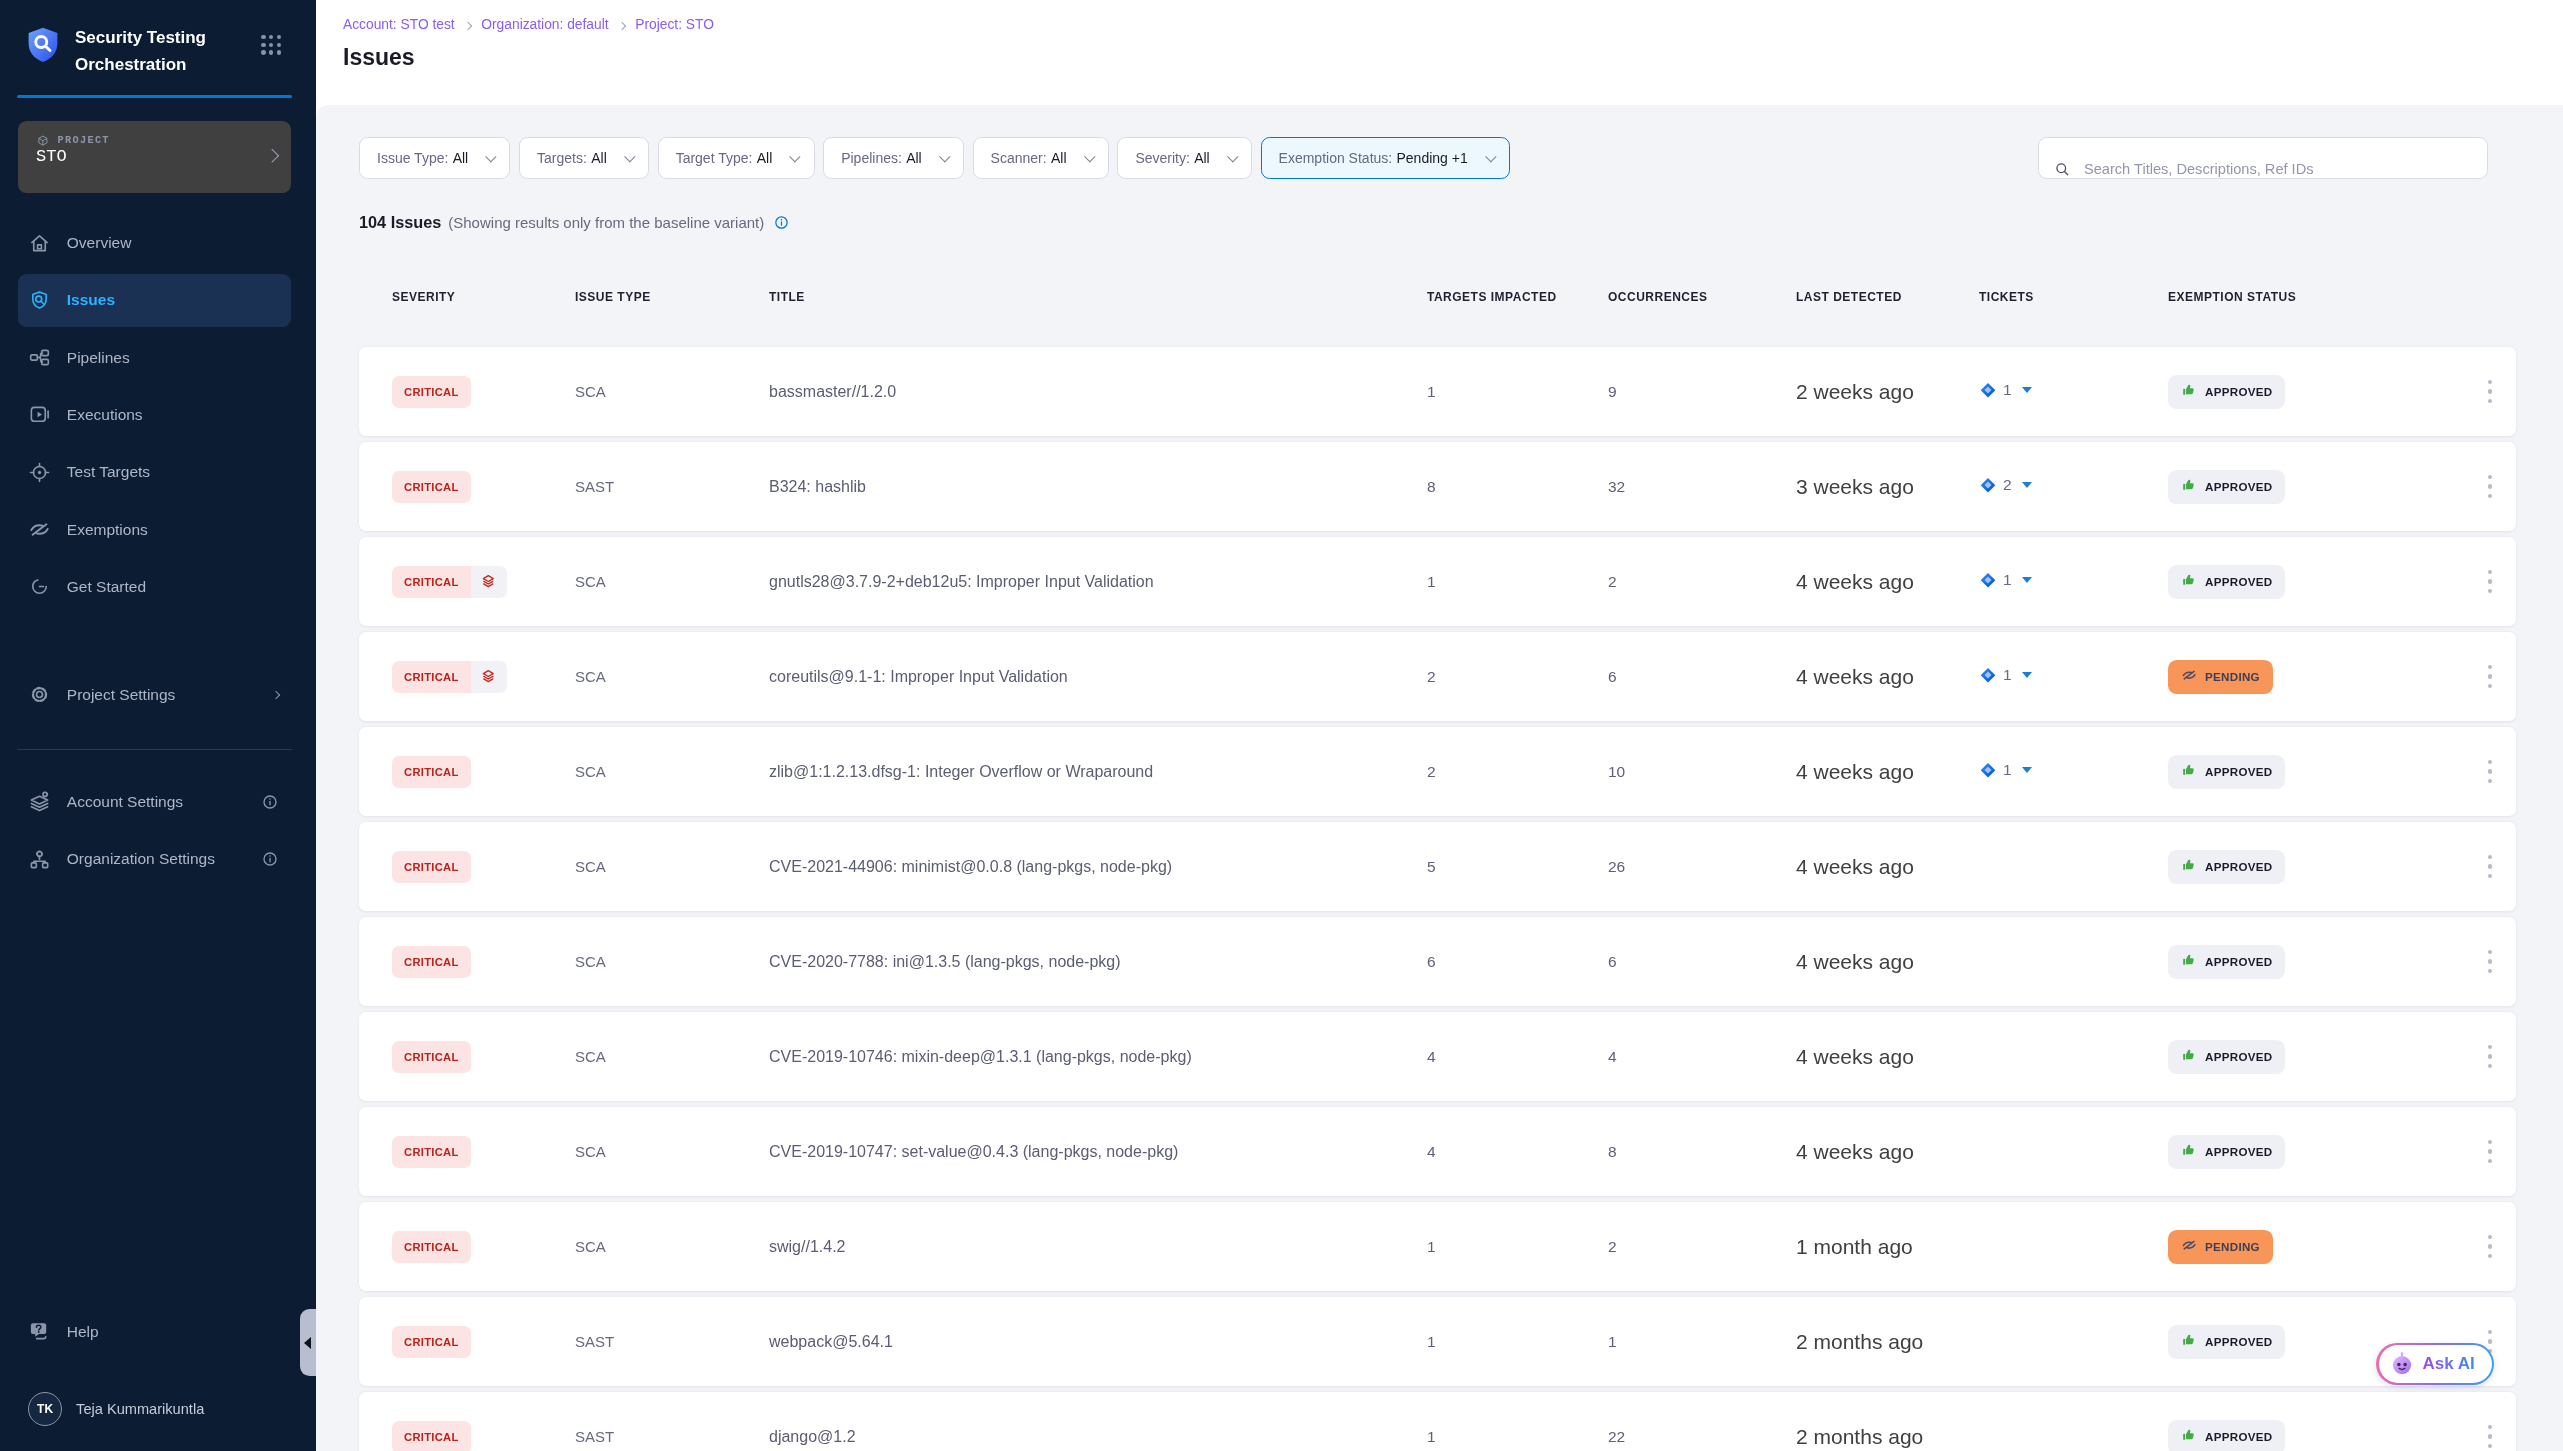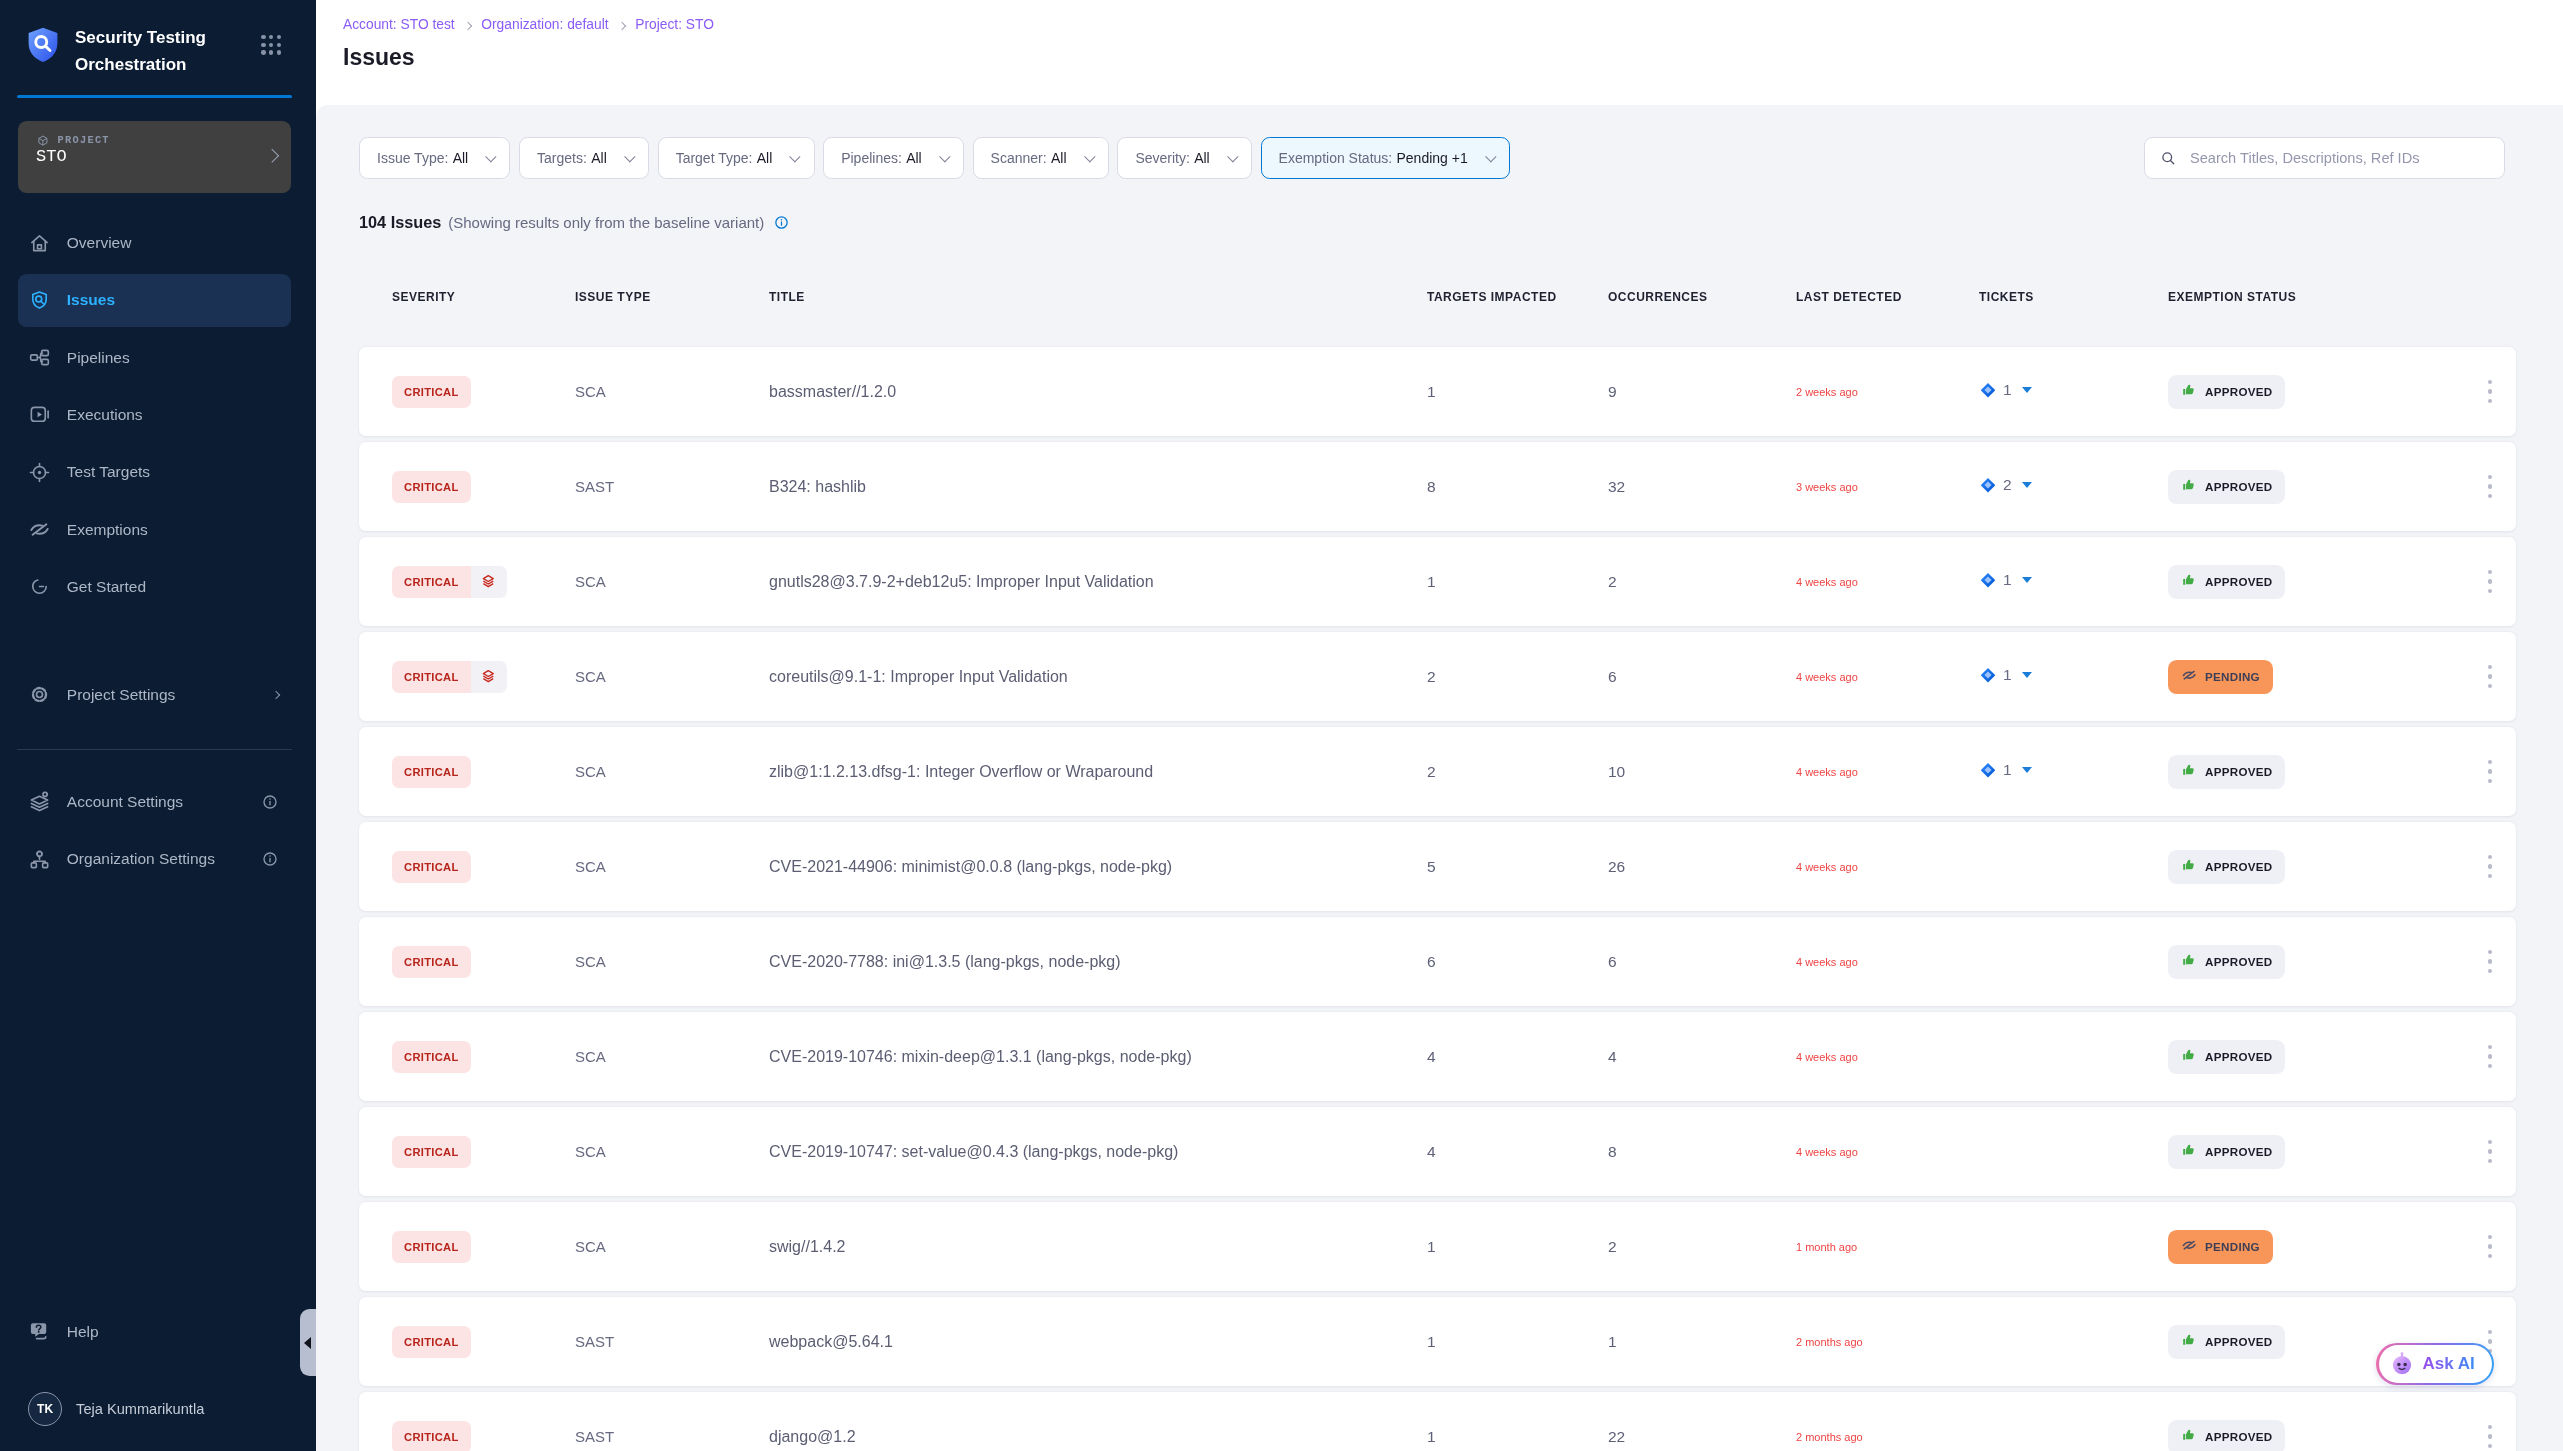--- a/index.html
+++ b/index.html
@@ -58,22 +58,22 @@
   .chev.sm { width:6px; height:6px; border-width:1.5px; }
   
   .toolbar { margin-top:32px; display:flex; align-items:center; }
   .filters { display:flex; gap:8.6px; }
   .pill { height:42px; border:1.3px solid #D9DAE6; background:#fff; border-radius:8.6px; display:flex; align-items:center;
           padding:0 14.6px 0 17px; font-size:14px; cursor:pointer; white-space:nowrap; }
   .pill .f-label { color:#676981; }
   .pill .f-value { color:#1B1B28; margin-left:4.3px; }
   .pill .chev { color:#7D7F96; margin-left:19px; }
   .pill.active { border-color:#0278D5; background:#EDF7FE; }
-  .searchbox { margin-left:auto; margin-right:11px; width:361px; height:42px; border:1.3px solid #D9DAE6; border-radius:8.6px;
-               background:#fff; display:flex; align-items:center; padding:0 12px 0 13.8px; }
+  .searchbox { margin-left:auto; margin-right:28px; width:450px; height:42px; border:1.3px solid #D9DAE6; border-radius:8.6px;
+               background:#fff; display:flex; align-items:flex-end; padding:0 12px 0 13.8px; }
   .searchbox .sic { width:18px; height:18px; color:#50516B; flex:0 0 auto; }
   .searchbox input { border:0; outline:0; background:transparent; margin-left:11.2px; width:100%; font-size:14.6px;
                      font-family:"Liberation Sans",sans-serif; color:#1B1B28; }
   .searchbox input::placeholder { color:#9496AD; }
   
   .summary { margin-top:34px; display:flex; align-items:center; }
   .count { font-size:16.3px; font-weight:bold; color:#1B1B28; }
   .note { font-size:15px; color:#676981; margin-left:6.9px; }
   .summary .info-blue { width:17px; height:17px; color:#0278D5; margin-left:8.6px; }
   
@@ -84,21 +84,21 @@
   .row-card { background:#fff; border-radius:6.9px; height:89px; margin-bottom:6px; box-shadow:0 0.9px 2.6px rgba(40,41,61,.08); cursor:pointer; }
   .sev-badge { display:inline-flex; }
   .sev-crit { background:#FCE4E4; color:#B7241B; font-size:11.2px; font-weight:bold; letter-spacing:0.3px;
               padding:0 12px; height:32px; display:inline-flex; align-items:center; border-radius:6.9px; }
   .sev-crit.split { border-radius:6.9px 0 0 6.9px; }
   .sev-stack { width:36px; height:32px; background:#F1F1F6; border-radius:0 6.9px 6.9px 0; display:inline-flex; align-items:center; justify-content:center; }
   .sev-stack svg { width:14.6px; height:14.6px; }
   .cell-type { font-size:15px; color:#676981; }
   .cell-title { font-size:16px; color:#5B5D72; white-space:nowrap; overflow:hidden; text-overflow:ellipsis; padding-right:17px; }
   .cell-num { font-size:15.5px; color:#5E6077; }
-  .cell-date { font-size:11px; color:#ef4444; }
+  .cell-date { font-size:21px; color:#404040; }
   .ticket { display:inline-flex; align-items:center; cursor:pointer; }
   .ticket .jic { width:18px; height:18px; }
   .ticket .tcount { font-size:15.5px; color:#676981; margin-left:6px; }
   .tri-down { width:0; height:0; border-left:5.2px solid transparent; border-right:5.2px solid transparent; border-top:6.9px solid #1A7DD7; margin-left:10.3px; }
   .status-pill { display:inline-flex; align-items:center; height:34px; padding:0 13px; border-radius:8.6px; gap:7.7px;
                  font-size:11.6px; font-weight:bold; letter-spacing:0.3px; }
   .status-pill.approved { background:#EFF0F6; color:#1B1B28; }
   .status-pill.pending { background:#F8965A; color:#3D3E56; }
   .status-pill svg { width:16.3px; height:16.3px; }
   .kebab { display:flex; flex-direction:column; gap:5.2px; width:20.6px; align-items:center; padding:5.2px 0; cursor:pointer; justify-self:end; margin-right:6.9px; }

